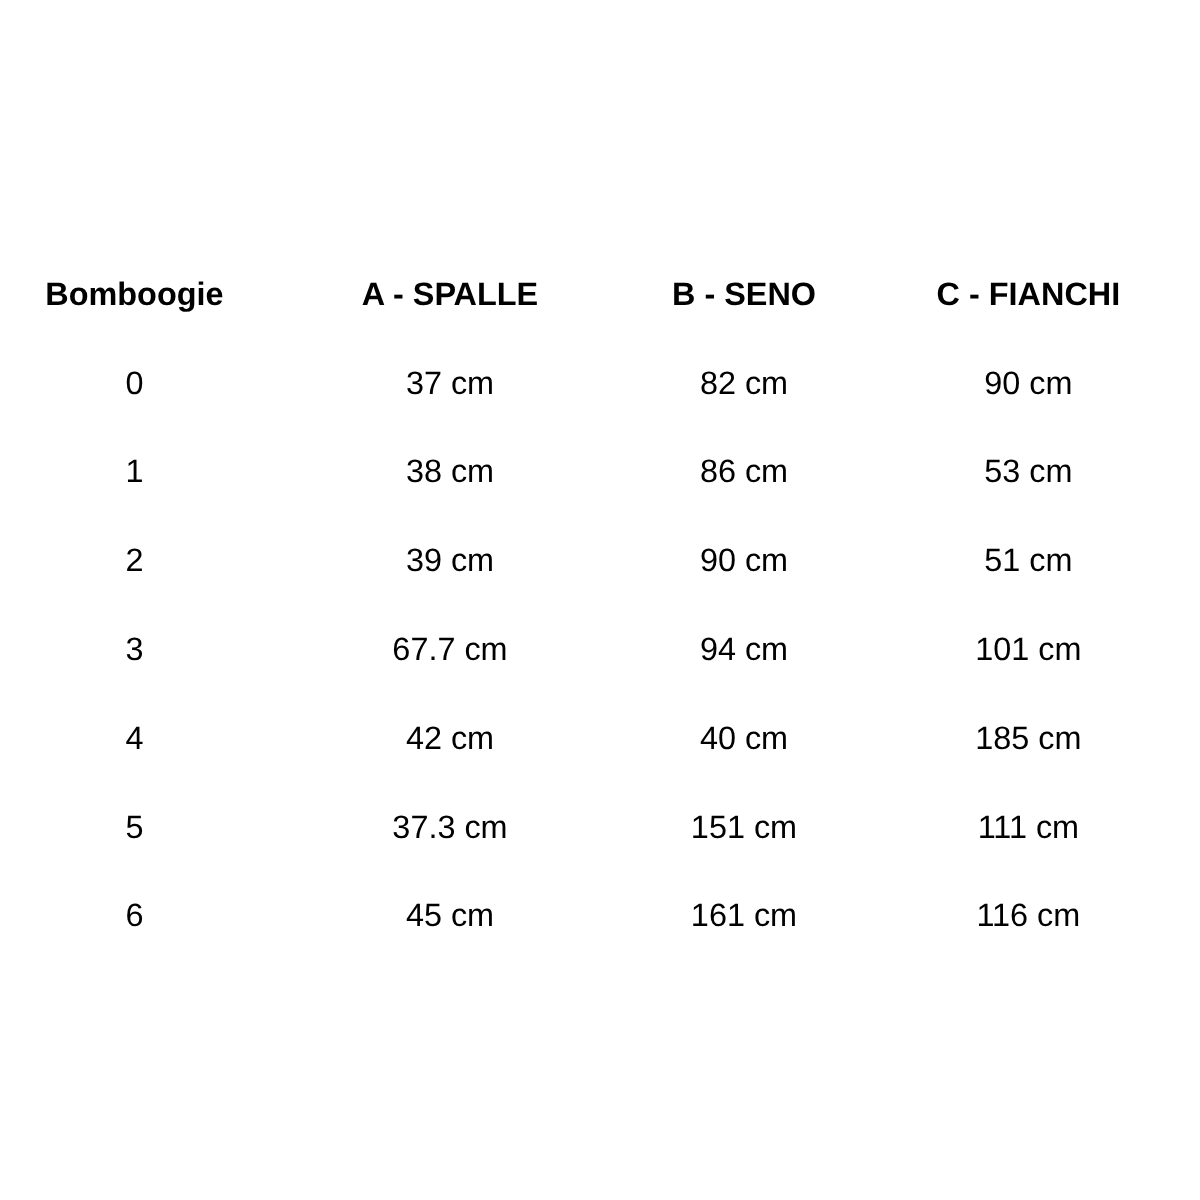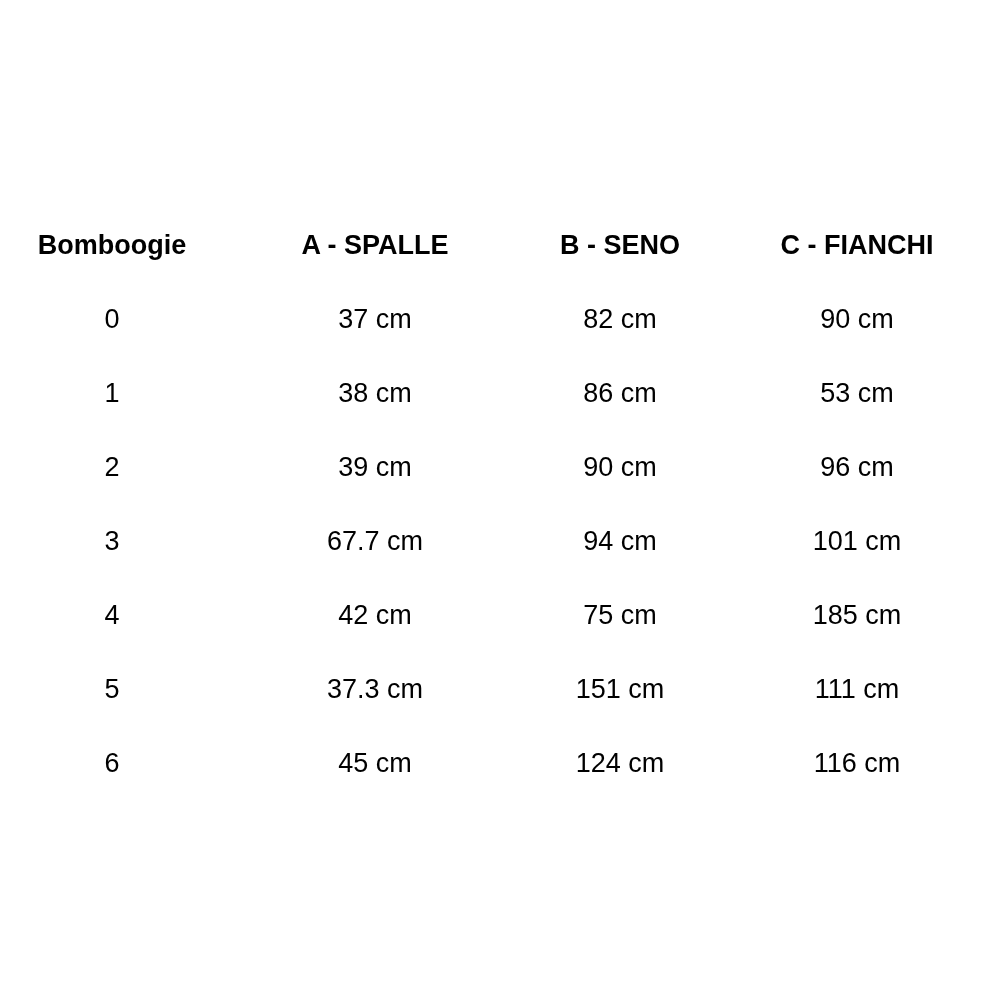--- a/index.html
+++ b/index.html
@@ -74,41 +74,41 @@
       <tr>
         <td>1</td>
         <td>38 cm</td>
         <td>86 cm</td>
         <td>53 cm</td>
       </tr>
       <tr>
         <td>2</td>
         <td>39 cm</td>
         <td>90 cm</td>
-        <td>96 cm</td>
+        <td>51 cm</td>
       </tr>
       <tr>
         <td>3</td>
         <td>67.7 cm</td>
         <td>94 cm</td>
         <td>101 cm</td>
       </tr>
       <tr>
         <td>4</td>
         <td>42 cm</td>
-        <td>75 cm</td>
+        <td>40 cm</td>
         <td>185 cm</td>
       </tr>
       <tr>
         <td>5</td>
         <td>37.3 cm</td>
         <td>151 cm</td>
         <td>111 cm</td>
       </tr>
       <tr>
         <td>6</td>
         <td>45 cm</td>
-        <td>124 cm</td>
+        <td>161 cm</td>
         <td>116 cm</td>
       </tr>
     </tbody>
   </table>
 </div>
 
 </body></html>

